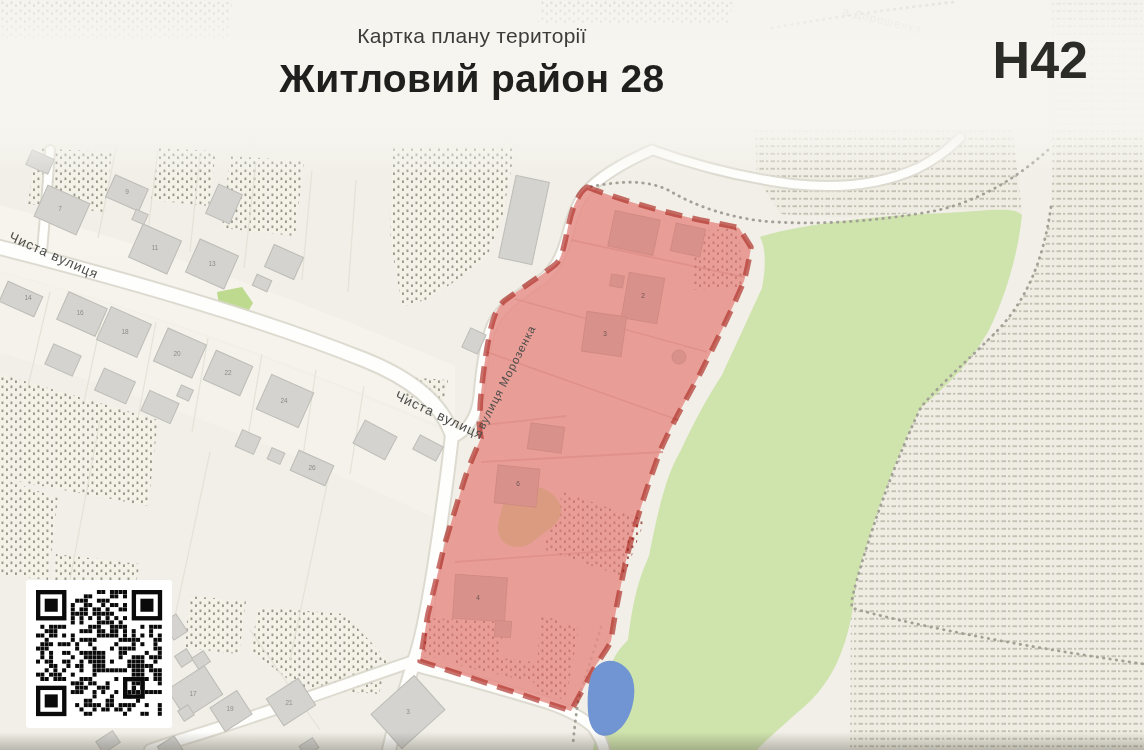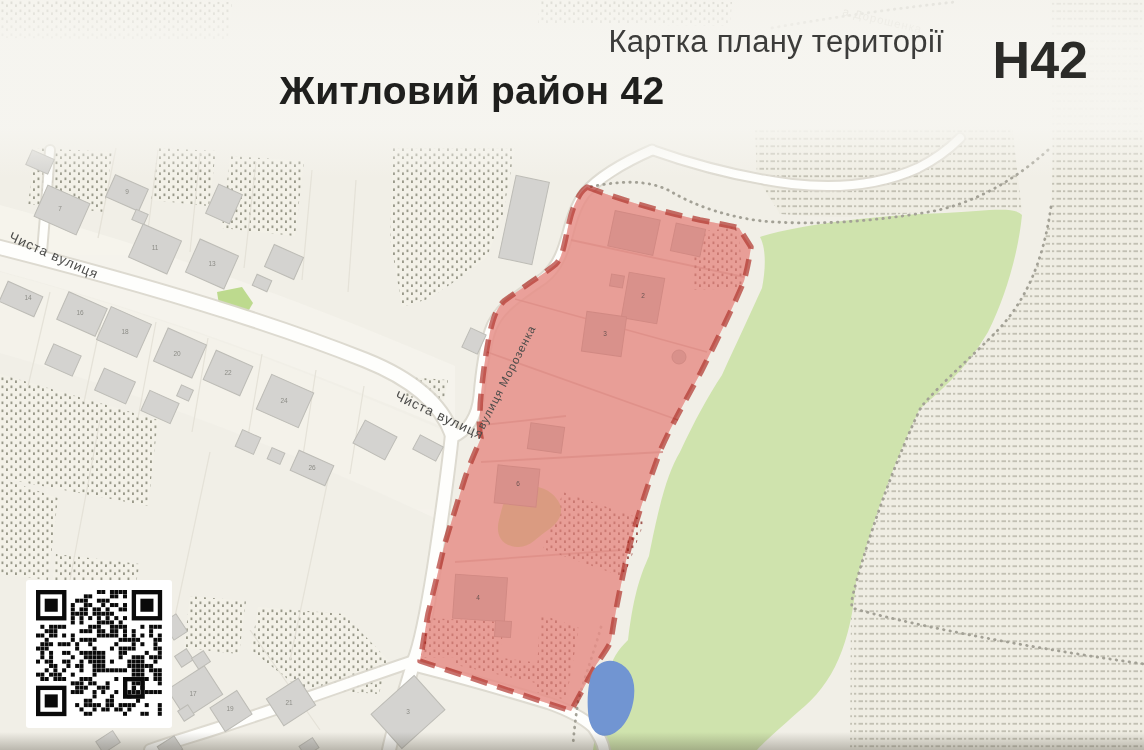--- a/index.html
+++ b/index.html
@@ -6,21 +6,21 @@
   .stage{position:relative;width:1144px;height:750px;overflow:hidden;
          font-family:"Liberation Sans",sans-serif;background:#f1efe7;}
   .map{position:absolute;inset:0;display:block;}
   .header{position:absolute;top:0;left:0;width:1144px;height:178px;pointer-events:none;
     background:linear-gradient(180deg,
       rgba(246,245,240,0.72) 0%,
       rgba(246,245,240,0.94) 22%,
       rgba(246,245,240,0.95) 72%,
       rgba(246,245,240,0.0) 100%);}
   .titles{position:absolute;top:24px;left:0;width:944px;text-align:center;}
-  .t1{font-size:31px;color:#3c3c3a;letter-spacing:.3px;text-align:right;}
+  .t1{font-size:21px;color:#3c3c3a;letter-spacing:.3px;}
   .t2{font-size:39px;font-weight:700;color:#1f1f1d;margin-top:9px;letter-spacing:.3px;}
   .code{position:absolute;top:30px;right:56px;font-size:52px;font-weight:700;color:#2b2b28;}
   svg text{font-family:"Liberation Sans",sans-serif;}
   .lbl{fill:#4c4c4a;letter-spacing:1px;}
   .lbl-faint{fill:#c3c0b4;letter-spacing:1px;}
   .hn{fill:#8d8d87;font-size:6.5px;text-anchor:middle;}
   .zn{fill:#6e5552;font-size:6.5px;text-anchor:middle;}
 </style>
 </head>
 <body>
@@ -560,18 +560,18 @@
           <rect x="157.79999999999998" y="711.8" width="4.002" height="4.002"></rect>
         </g>
   </g>
 
   <rect x="0" y="732" width="1144" height="18" fill="url(#fadeBottom)"></rect>
 </svg>
 
 <div class="header">
   <div class="titles">
     <div class="t1">Картка плану території</div>
-    <div class="t2">Житловий район 42</div>
+    <div class="t2">Житловий район 28</div>
   </div>
   <div class="code">Н42</div>
 </div>
 
 </div>
 
 </body></html>

